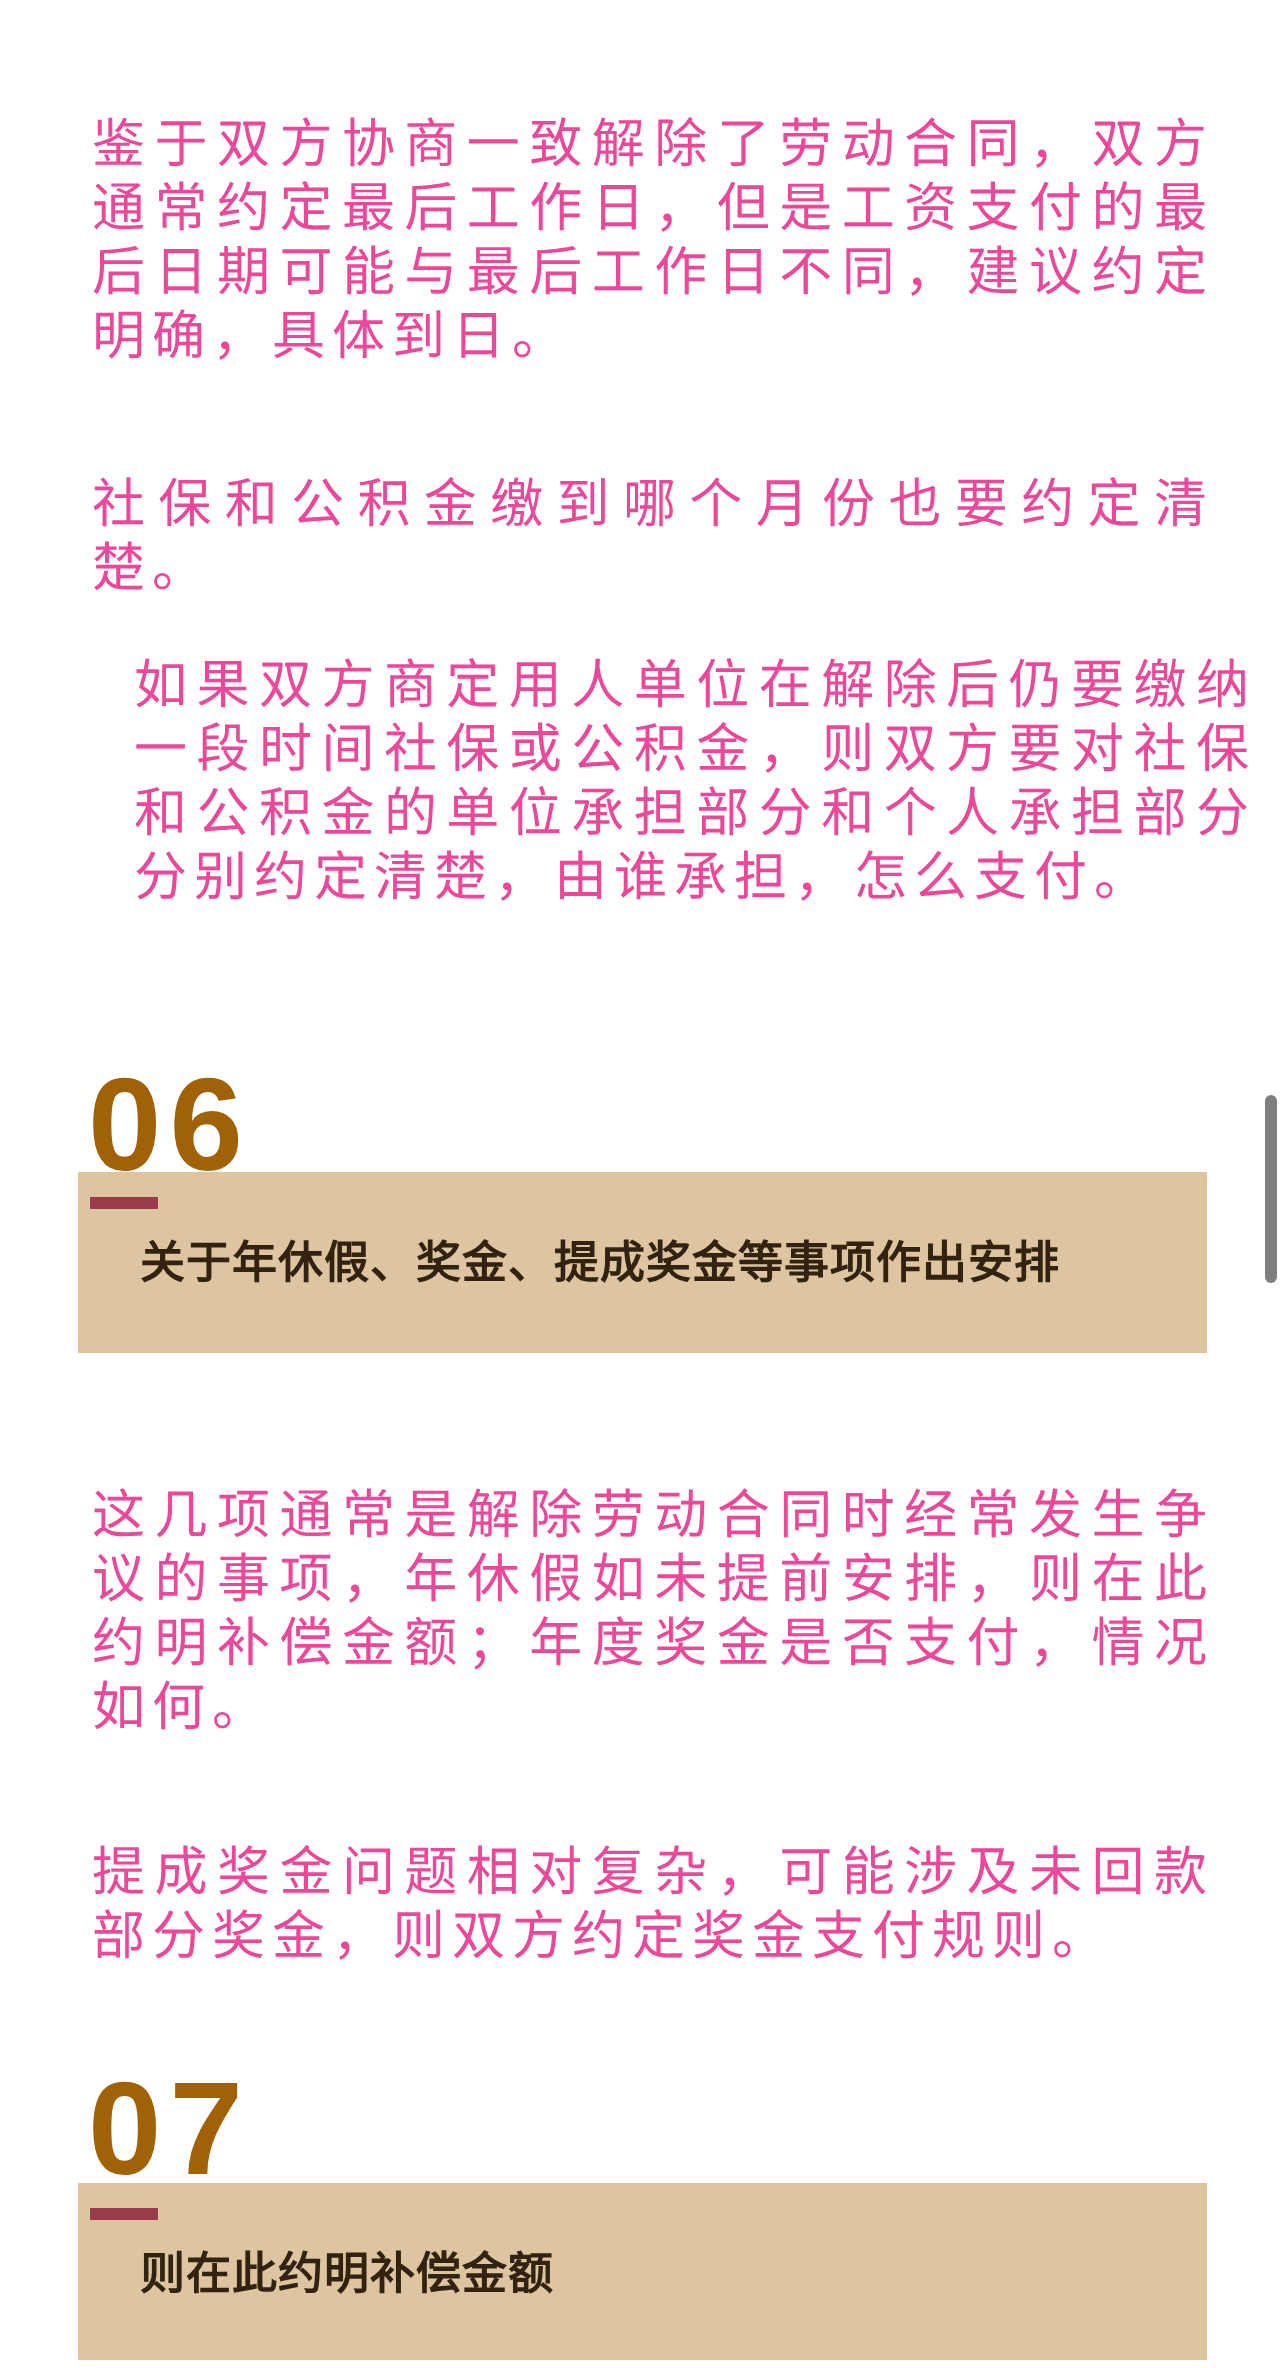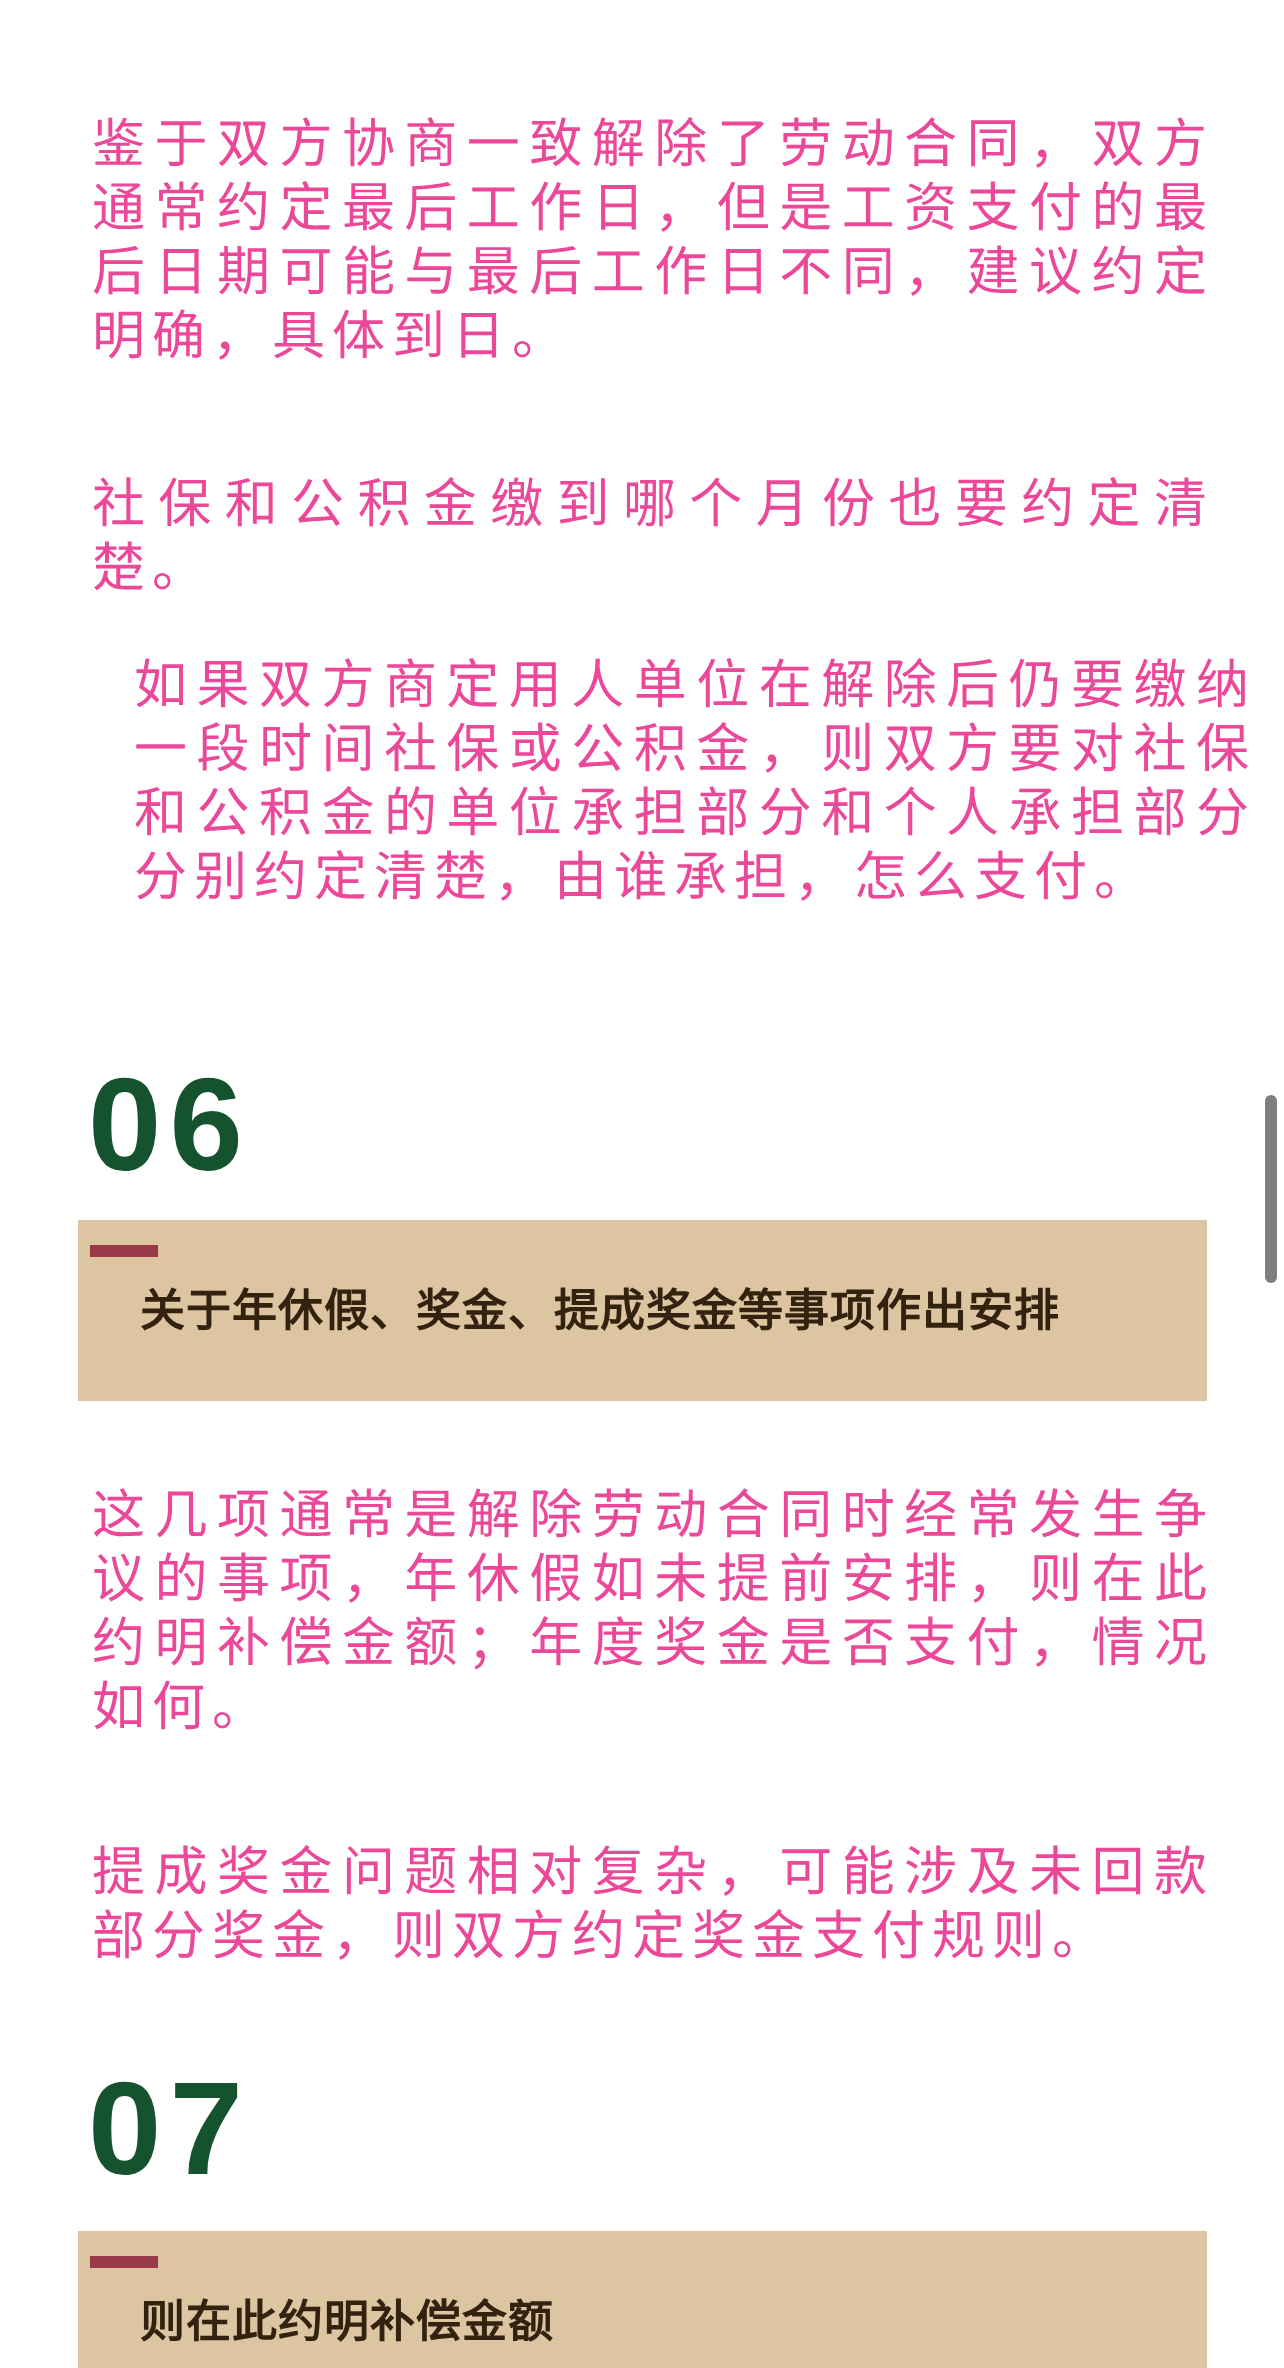--- a/index.html
+++ b/index.html
@@ -34,34 +34,33 @@
   .para-5 { top: 1787px; }
 
   
   .section-num {
     position: absolute;
     left: 88px;
     font-size: 132px;
     line-height: 130px;
     font-weight: bold;
     letter-spacing: 8px;
-    color: #14532d;
+    color: #a16207;
     z-index: 0;
   }
   .num-06 { top: 1060px; }
   .num-07 { top: 2064px; text-align: right; }
 
   
   .banner {
     position: absolute;
     left: 78px;
     width: 1129px;
     background: #dcc5a0;
     z-index: 1;
-    margin-top: 48px;
   }
   .banner-06 { top: 1172px; height: 181px; }
   .banner-07 { top: 2183px; height: 177px; }
 
   .accent-dash {
     position: absolute;
     left: 12px;
     top: 25px;
     width: 68px;
     height: 12px;

